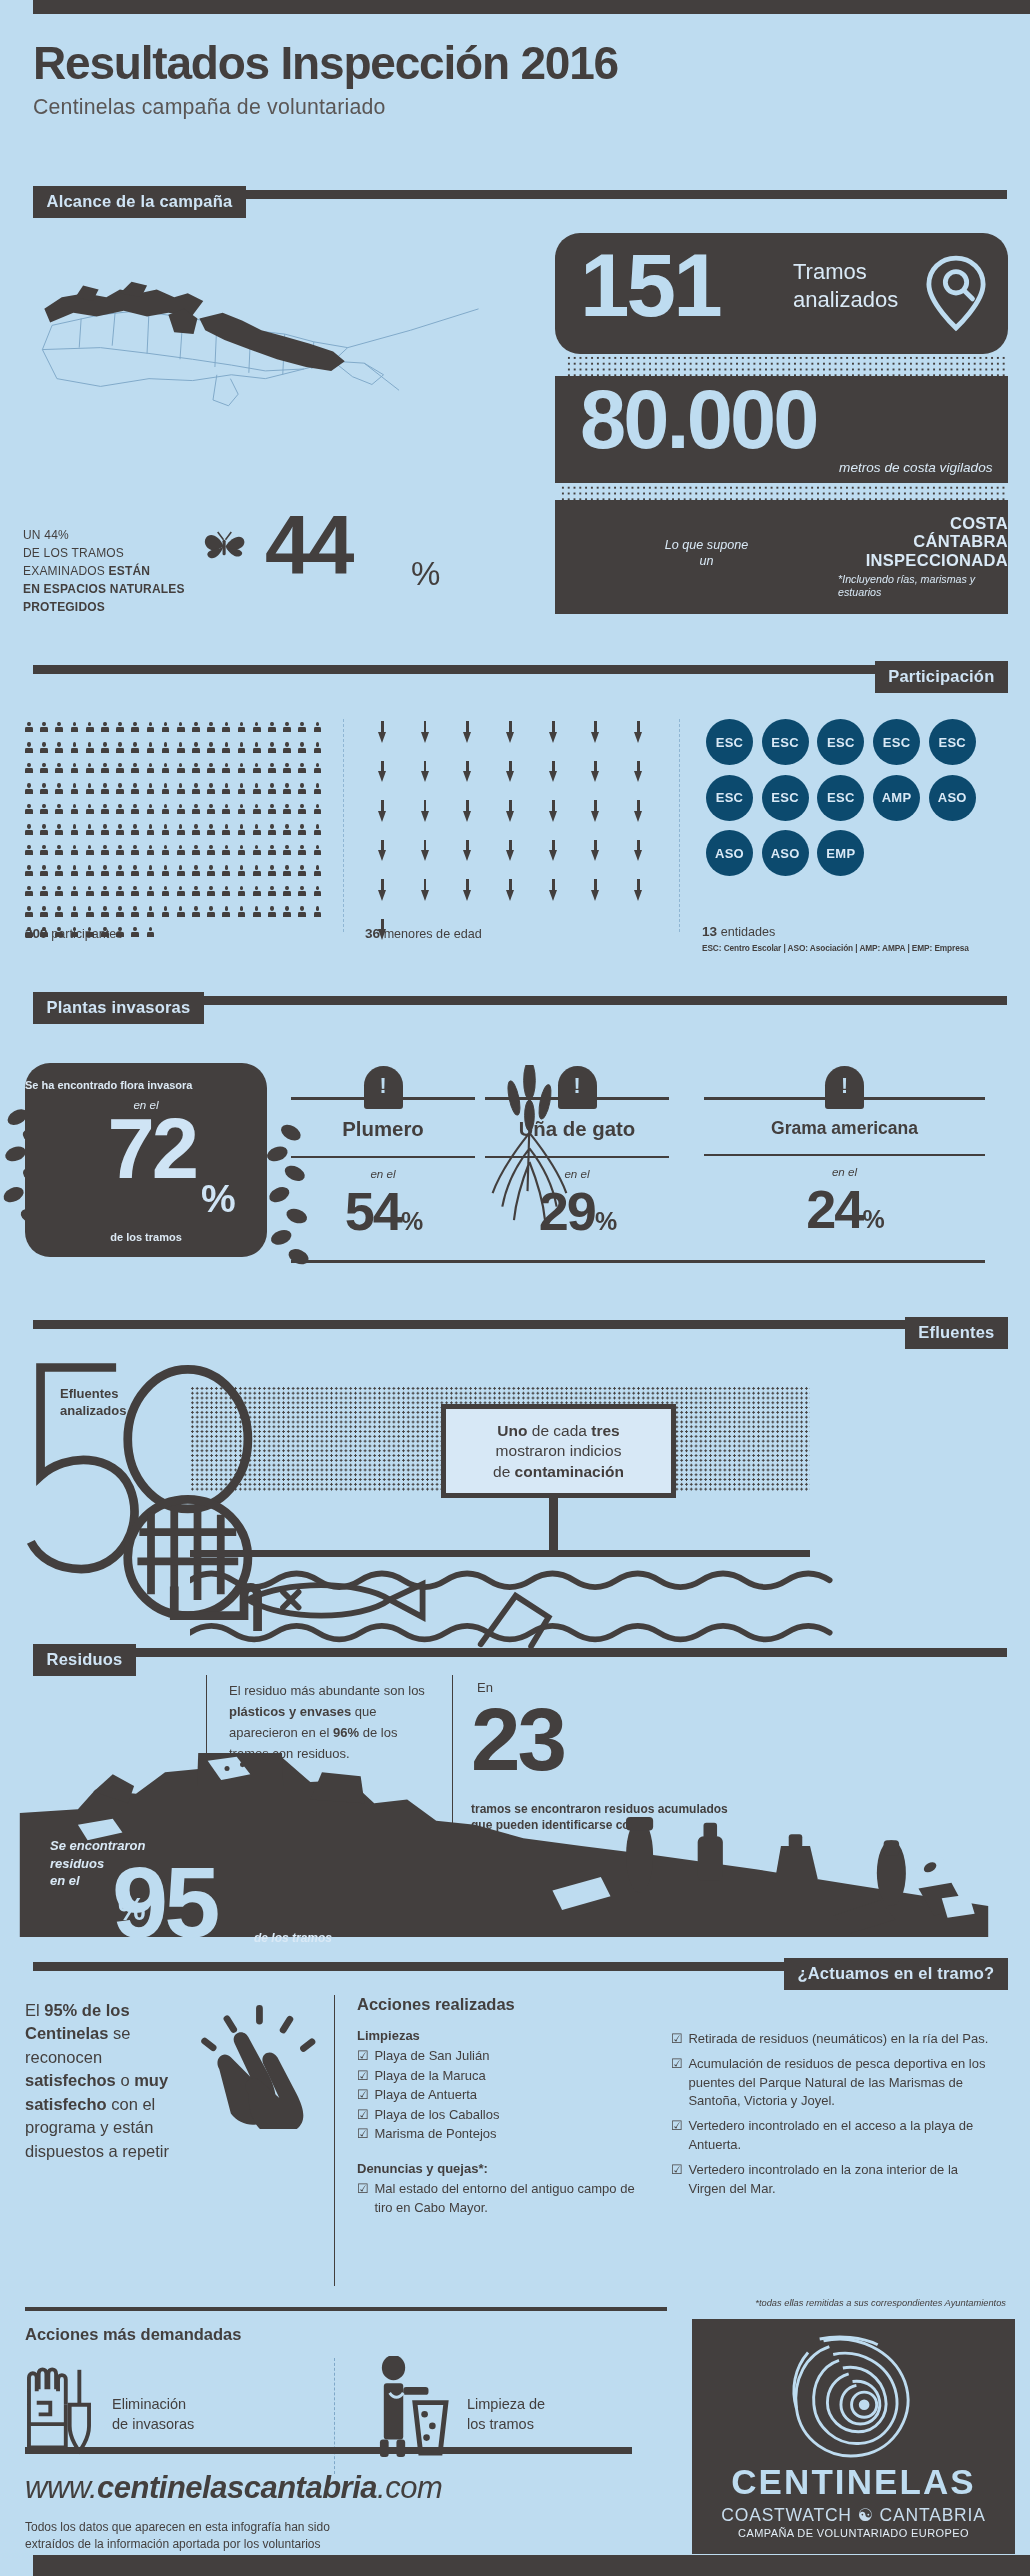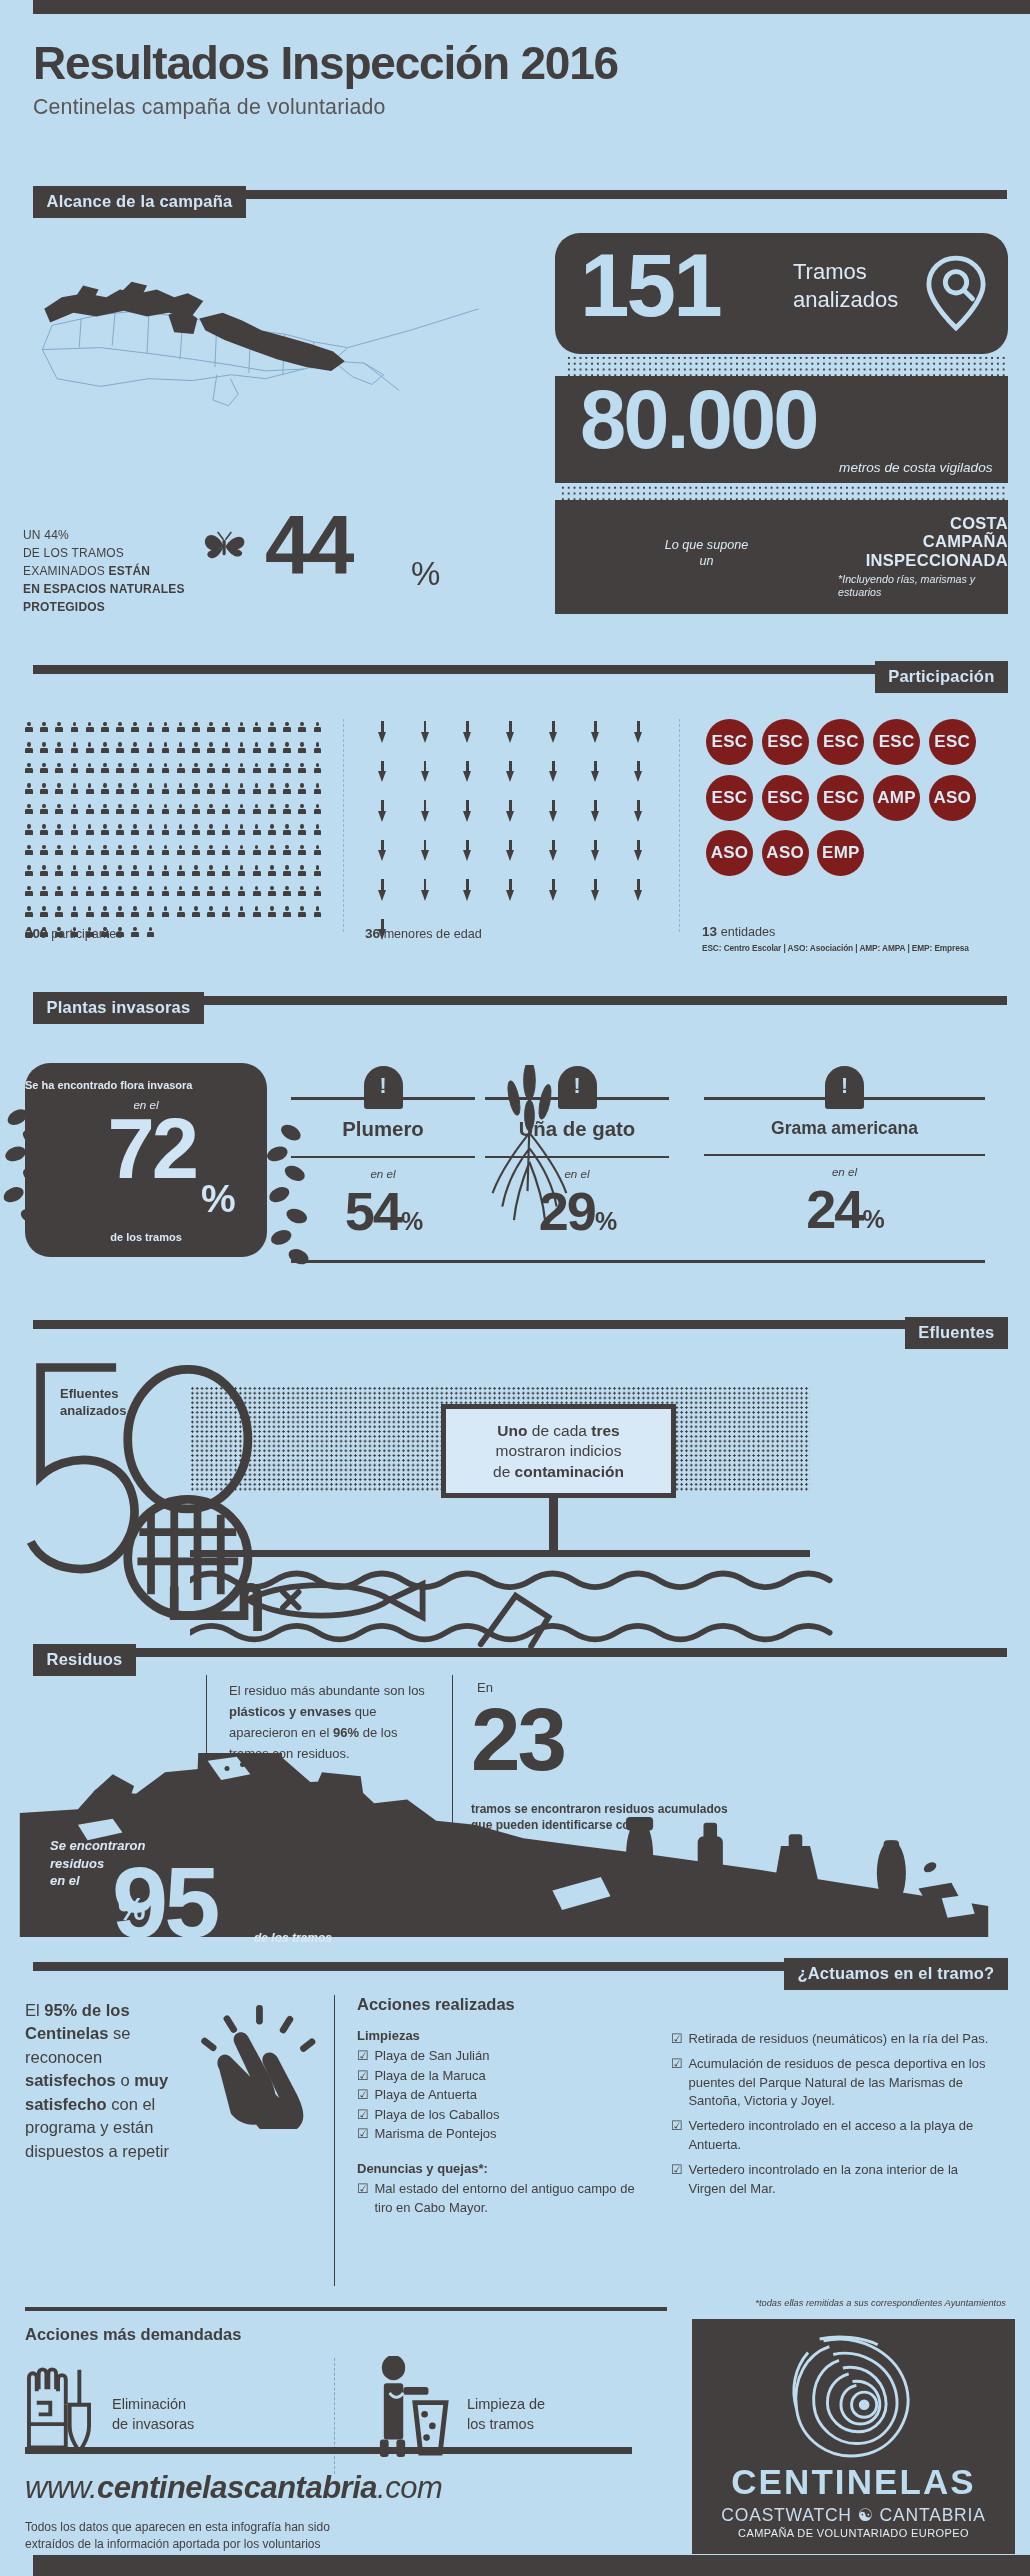--- a/index.html
+++ b/index.html
@@ -70,22 +70,22 @@
   .arrow-grid { position:absolute; left:378px; top:721px; width:291px; }
   .a-row { display:flex; gap:34px; margin-bottom:16.5px; }
   .arrow { width:8.7px; height:23px; position:relative; }
   .arrow::before { content:''; position:absolute; left:2.9px; top:0; width:2.9px; height:11.6px; background:#433f3e; }
   .arrow::after { content:''; position:absolute; left:0; top:10.7px; border-left:4.4px solid transparent; border-right:4.4px solid transparent; border-top:11.6px solid #433f3e; }
 
   .vdash { position:absolute; border-left:1.9px dashed #8fb6d4; }
 
   .ent-grid { position:absolute; left:706px; top:719px; width:291px; }
   .e-row { display:flex; gap:8.7px; margin-bottom:9.7px; }
-  .ent { width:47px; height:46px; border-radius:50%; background:#7f1d1d; color:#d9e9f6;
-         font-size:17px; font-weight:bold; display:flex; align-items:center; justify-content:center; letter-spacing:0.3px; }
+  .ent { width:47px; height:46px; border-radius:50%; background:#0c4a6e; color:#d9e9f6;
+         font-size:13px; font-weight:bold; display:flex; align-items:center; justify-content:center; letter-spacing:0.3px; }
 
   .cap { position:absolute; font-size:12.6px; }
   .cap b { font-size:13.6px; font-weight:bold; }
   .cap-small { position:absolute; font-size:8.3px; font-weight:bold; letter-spacing:-0.1px; }
 
   
   .blob72 { position:absolute; left:25px; top:1063px; width:242px; height:194px; background:#433f3e; border-radius:25px; }
   .b72-t1 { position:absolute; left:0; top:15.5px; width:100%; text-align:left; font-size:11px; font-weight:bold; color:#dce9f4; }
   .b72-t2 { position:absolute; left:0; top:35px; width:100%; text-align:center; font-size:11.6px; font-style:italic; color:#dce9f4; }
   .n72 { position:absolute; left:5.8px; top:43px; width:100%; text-align:center; font-size:85px; font-weight:bold; color:#cfe4f5; letter-spacing:-2.9px; line-height:1; }
@@ -215,21 +215,21 @@
     <div class="n80">80.000</div>
     <div class="lbl80">metros de costa vigilados</div>
   </div>
 
   <div class="dotband band2"></div>
 
   <div class="statbox stat-20">
     <div class="n20-inner">Lo que supone un</div>
     <div class="lbl20">
       <b>COSTA</b>
-      <b>CAMPAÑA</b>
+      <b>CÁNTABRA</b>
       <b>INSPECCIONADA</b>
       <i>*Incluyendo rías, marismas y estuarios</i>
     </div>
   </div>
 
   <div class="pct44wrap">
     <div class="pct44-txt">
       <div>UN 44%</div>
       <div>DE LOS TRAMOS</div>
       <div><span>EXAMINADOS </span><b>ESTÁN</b></div>

